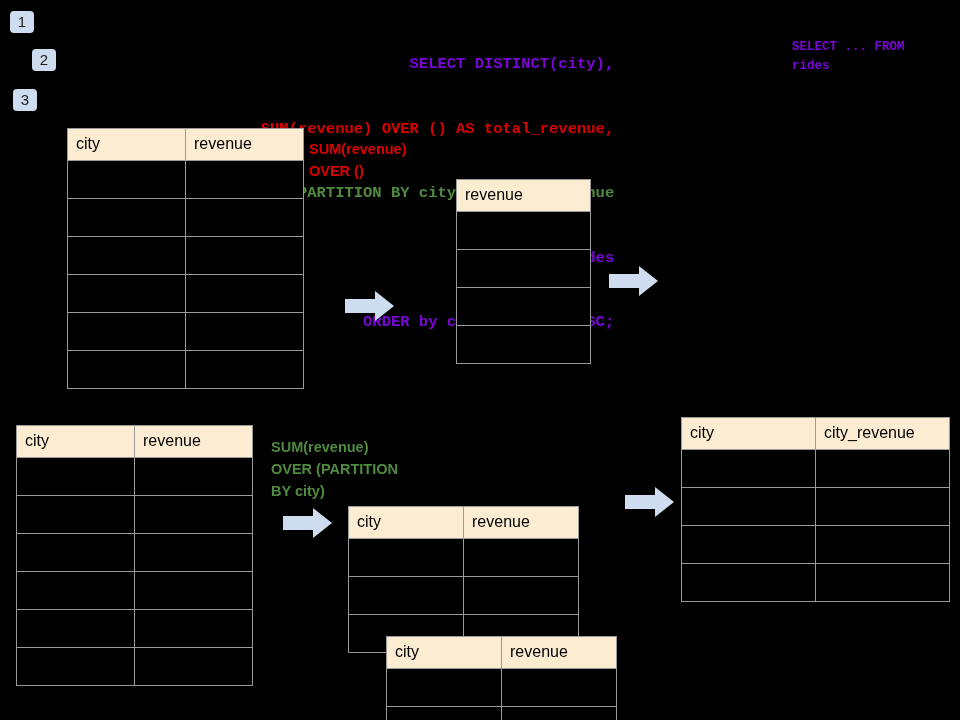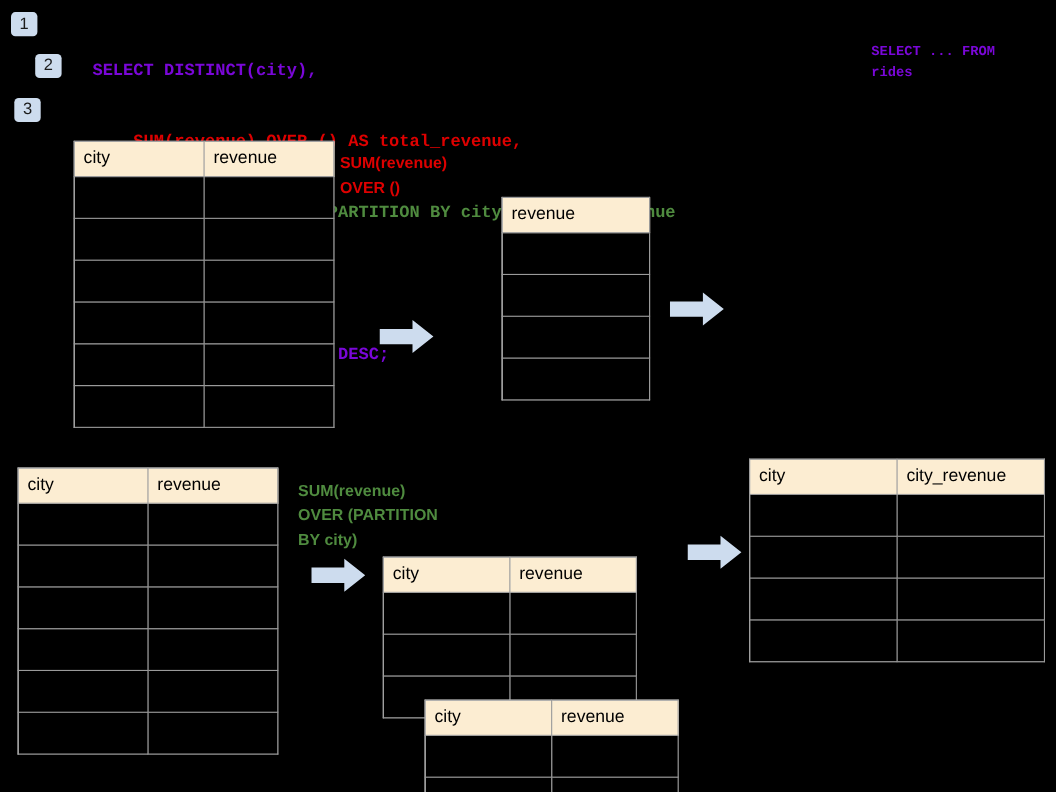--- a/index.html
+++ b/index.html
@@ -65,21 +65,21 @@
     line-height: 22px;
     font-weight: bold;
     white-space: pre;
   }
 
   
   .tbl {
     position: absolute;
     border-collapse: collapse;
     table-layout: fixed;
-    background: #e5e5e5;
+    background: #15803d;
   }
   .tbl th, .tbl td {
     border: 1px solid #9a9a9a;
     padding: 0;
     margin: 0;
   }
   .tbl th {
     background: #fcedd2;
     color: #000000;
     font-family: "Liberation Sans", sans-serif;
@@ -102,21 +102,21 @@
 </style>
 </head>
 <body>
 
 <div id="canvas">
 
   <div class="step-badge" style="left:10px; top:11px;">1</div>
   <div class="step-badge" style="left:32px; top:49px;">2</div>
   <div class="step-badge" style="left:13px; top:89px;">3</div>
 
-  <div class="sql-block" style="left:84px; top:11px;">
+  <div class="sql-block" style="left:84px; top:11px;text-align:right;">
     <div class="sql-line c-purple">SELECT DISTINCT(city),</div>
     <div class="sql-line c-red">    SUM(revenue) OVER () AS total_revenue,</div>
     <div class="sql-line c-green">    SUM(revenue) OVER (PARTITION BY city) as city_revenue</div>
     <div class="sql-line c-purple">  FROM rides</div>
     <div class="sql-line c-purple">  ORDER by city_revenue DESC;</div>
   </div>
 
   <div class="side-note" style="left:748px; top:38px;margin-left:44px;">SELECT ... FROM
 rides</div>
 

